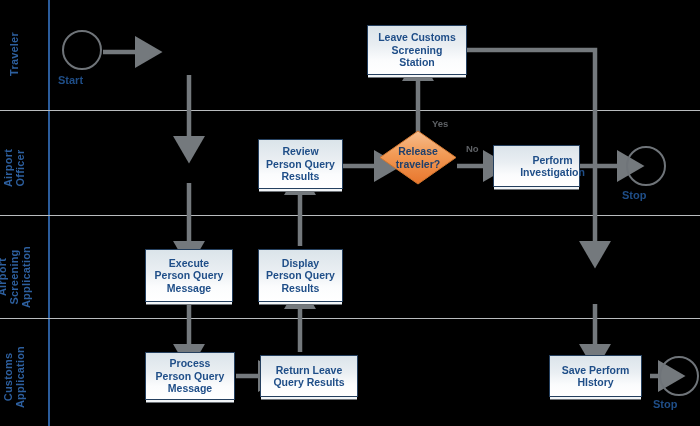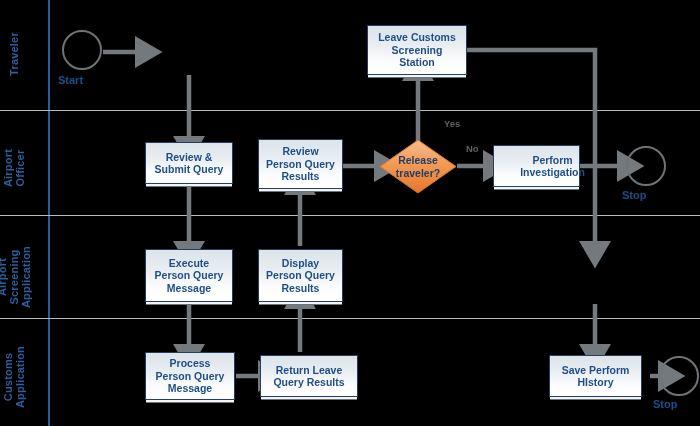--- a/index.html
+++ b/index.html
@@ -191,52 +191,48 @@
   <div class="terminator" style="left:659px; top:356px; width:40px; height:40px;"></div>
   <div class="terminator-label" style="left:653px; top:398px; width:48px;">Stop</div>
 
 
   <div class="node" style="left:367px; top:25px; width:100px; height:50px;">
     <span class="node-inner">Leave Customs
 Screening
 Station</span>
   </div>
 
-  <div class="node" style="left:145px; top:142px; width:88px; height:42px;">
-    <span class="node-inner">Review &amp;
-Submit Query</span>
-  </div>
 
   <div class="node" style="left:258px; top:139px; width:85px; height:50px;">
     <span class="node-inner">Review
 Person Query
 Results</span>
   </div>
 
   <div class="node" style="left:493px; top:145px; width:87px; height:42px;padding-left:32px;">
     <span class="node-inner">Perform
 Investigation</span>
   </div>
 
-  <div class="diamond-wrap" style="left:379px; top:139px; width:78px; height:55px;">
+  <div class="diamond-wrap" style="left:379px; top:130px; width:78px; height:55px;">
     <svg class="diamond-shape" viewBox="0 0 78 55" preserveAspectRatio="none">
       <defs>
         <linearGradient id="dg" x1="0" y1="0" x2="0" y2="1">
           <stop offset="0%" stop-color="#f6bd8e"></stop>
           <stop offset="45%" stop-color="#f29a55"></stop>
           <stop offset="100%" stop-color="#e8762d"></stop>
         </linearGradient>
       </defs>
       <polygon points="39,1 77,27.5 39,54 1,27.5" fill="url(#dg)" stroke="#d1762f" stroke-width="1"></polygon>
     </svg>
     <div class="diamond-text">Release
 traveler?</div>
   </div>
 
-  <div class="edge-label" style="left:444px; top:118px;">Yes</div>
+  <div class="edge-label" style="left:432px; top:118px;">Yes</div>
   <div class="edge-label" style="left:466px; top:143px;">No</div>
 
   <div class="node" style="left:145px; top:249px; width:88px; height:53px;">
     <span class="node-inner">Execute
 Person Query
 Message</span>
   </div>
 
   <div class="node" style="left:258px; top:249px; width:85px; height:53px;">
     <span class="node-inner">Display

